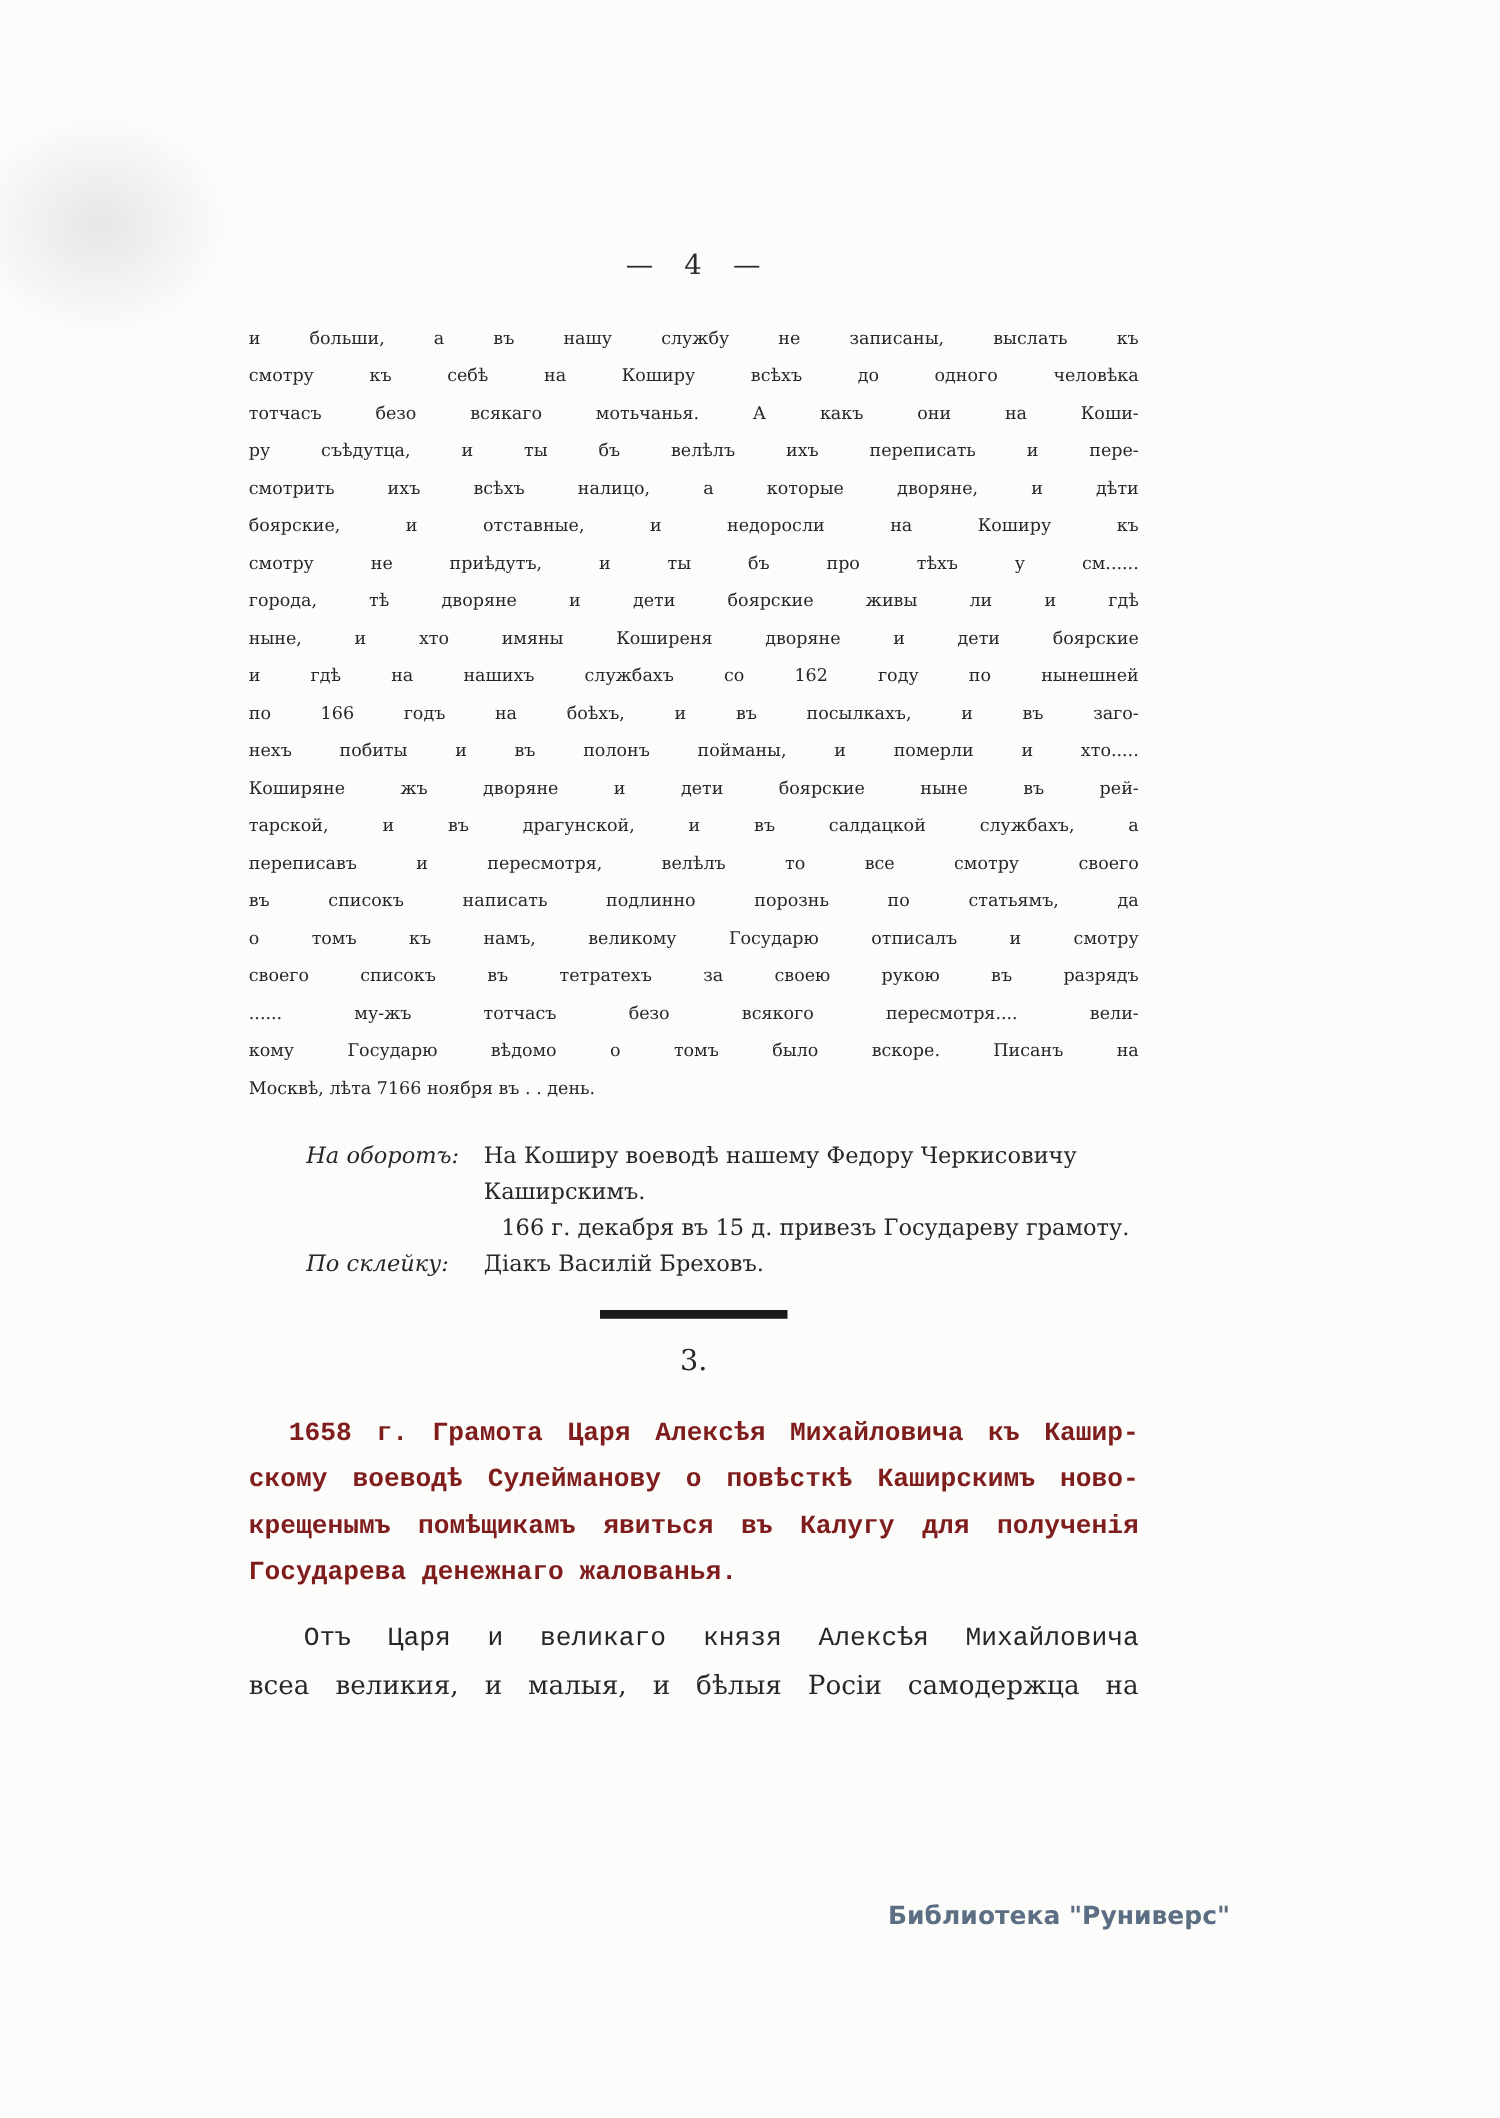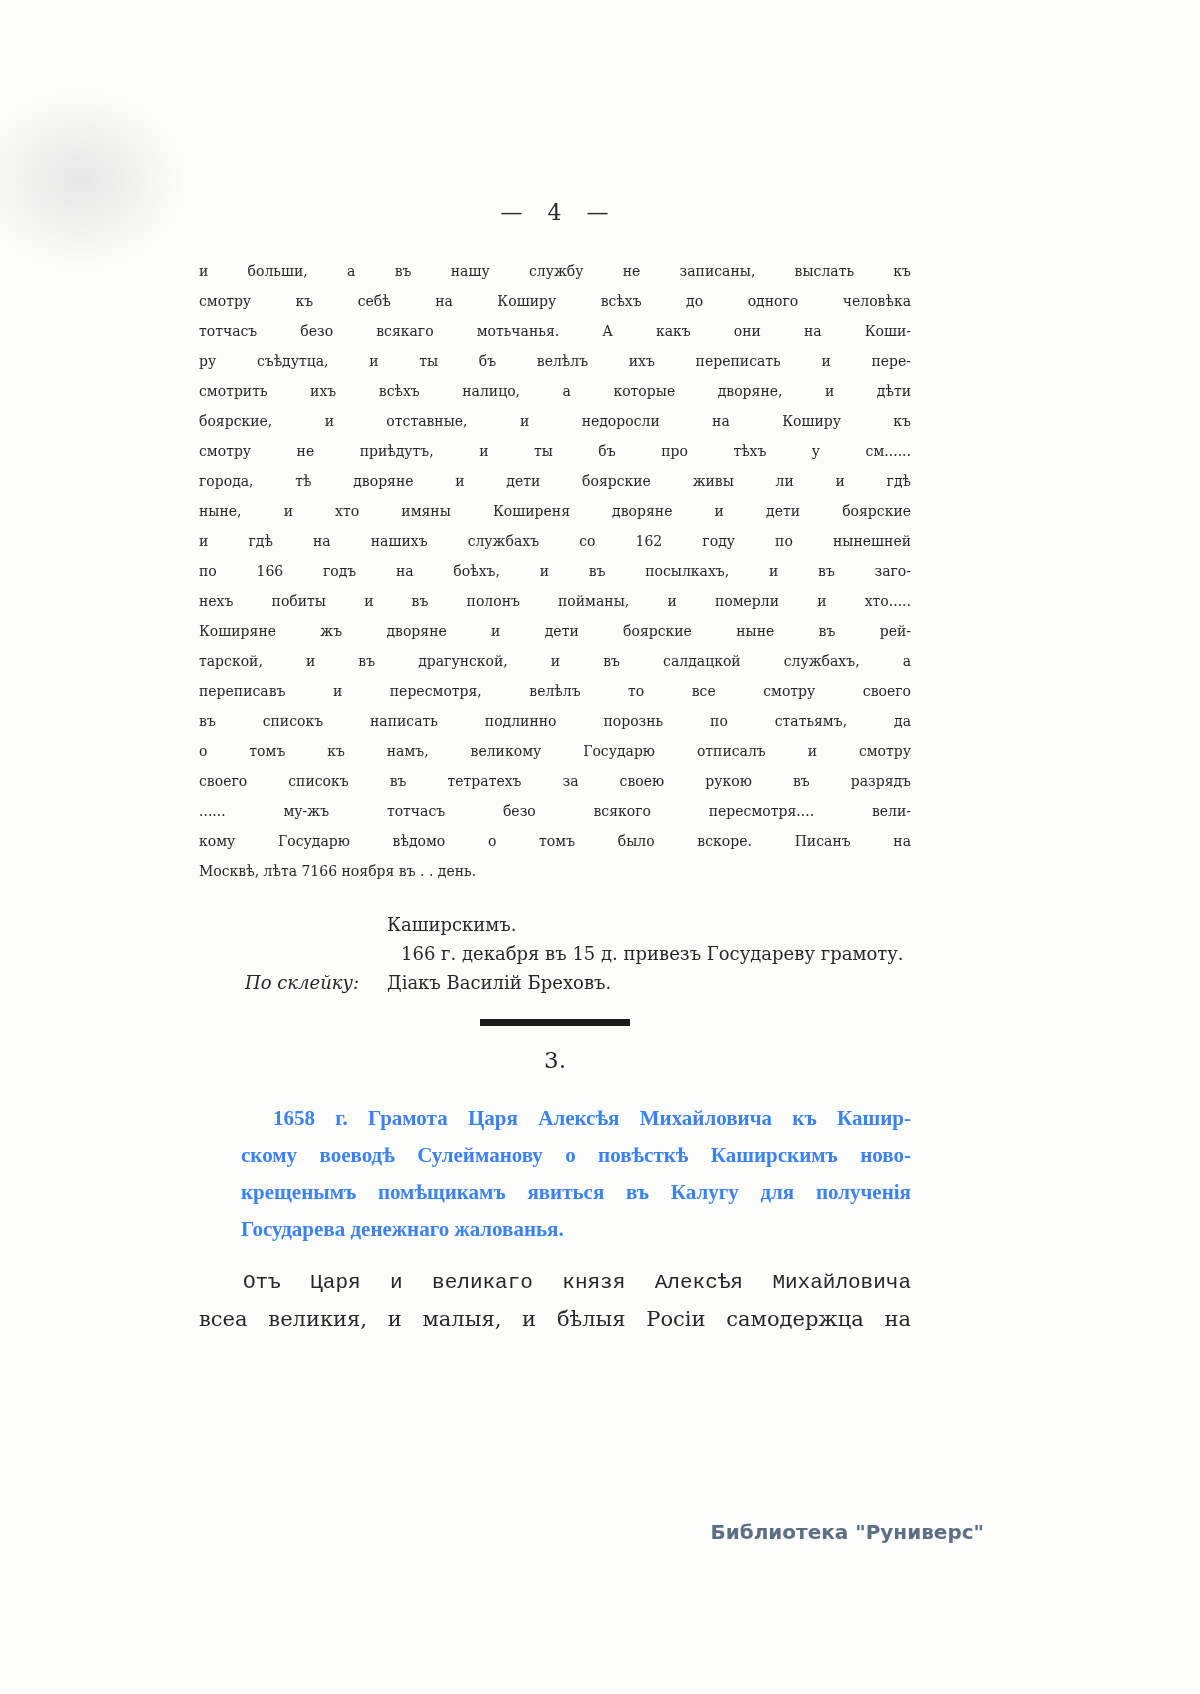--- a/index.html
+++ b/index.html
@@ -55,26 +55,25 @@
     margin: 22px auto 0 auto;
   }
   .section-number {
     text-align: center;
     font-size: 23px;
     line-height: 28px;
     margin-top: 20px;
   }
   .heading-block {
     margin-top: 26px;
-    font-family: Liberation Serif, serif;
+    font-family: Liberation Mono, monospace;
     font-weight: bold;
     font-size: 21px;
     line-height: 37px;
-    color: #3b82f6;
-    margin-left: 42px;
+    color: #7f1d1d;
   }
   .heading-block .first { text-indent: 32px; }
   .opening-block {
     margin-top: 16px;
     font-size: 21px;
     line-height: 37px;
   }
   .opening-block .first { text-indent: 44px; font-family: Liberation Mono, monospace; }
   .watermark {
     position: absolute;
@@ -115,20 +114,24 @@
       <div class="jl">въ списокъ написать подлинно порознь по статьямъ, да</div>
       <div class="jl">о томъ къ намъ, великому Государю отписалъ и смотру</div>
       <div class="jl">своего списокъ въ тетратехъ за своею рукою въ разрядъ</div>
       <div class="jl">...... му-жъ тотчасъ безо всякого пересмотря.... вели-</div>
       <div class="jl">кому Государю вѣдомо о томъ было вскоре. Писанъ на</div>
       <div class="ll">Москвѣ, лѣта 7166 ноября въ . . день.</div>
     </div>
 
     <div class="notes">
       <div class="note-row">
+        <div class="note-label">На оборотъ:</div>
+        <div class="note-text">На Коширу воеводѣ нашему Федору Черкисовичу</div>
+      </div>
+      <div class="note-row">
         <div class="note-label"></div>
         <div class="note-text">Каширскимъ.</div>
       </div>
       <div class="note-row">
         <div class="note-label"></div>
         <div class="note-text note-indent">166 г. декабря въ 15 д. привезъ Государеву грамоту.</div>
       </div>
       <div class="note-row">
         <div class="note-label">По склейку:</div>
         <div class="note-text">Діакъ Василій Бреховъ.</div>

